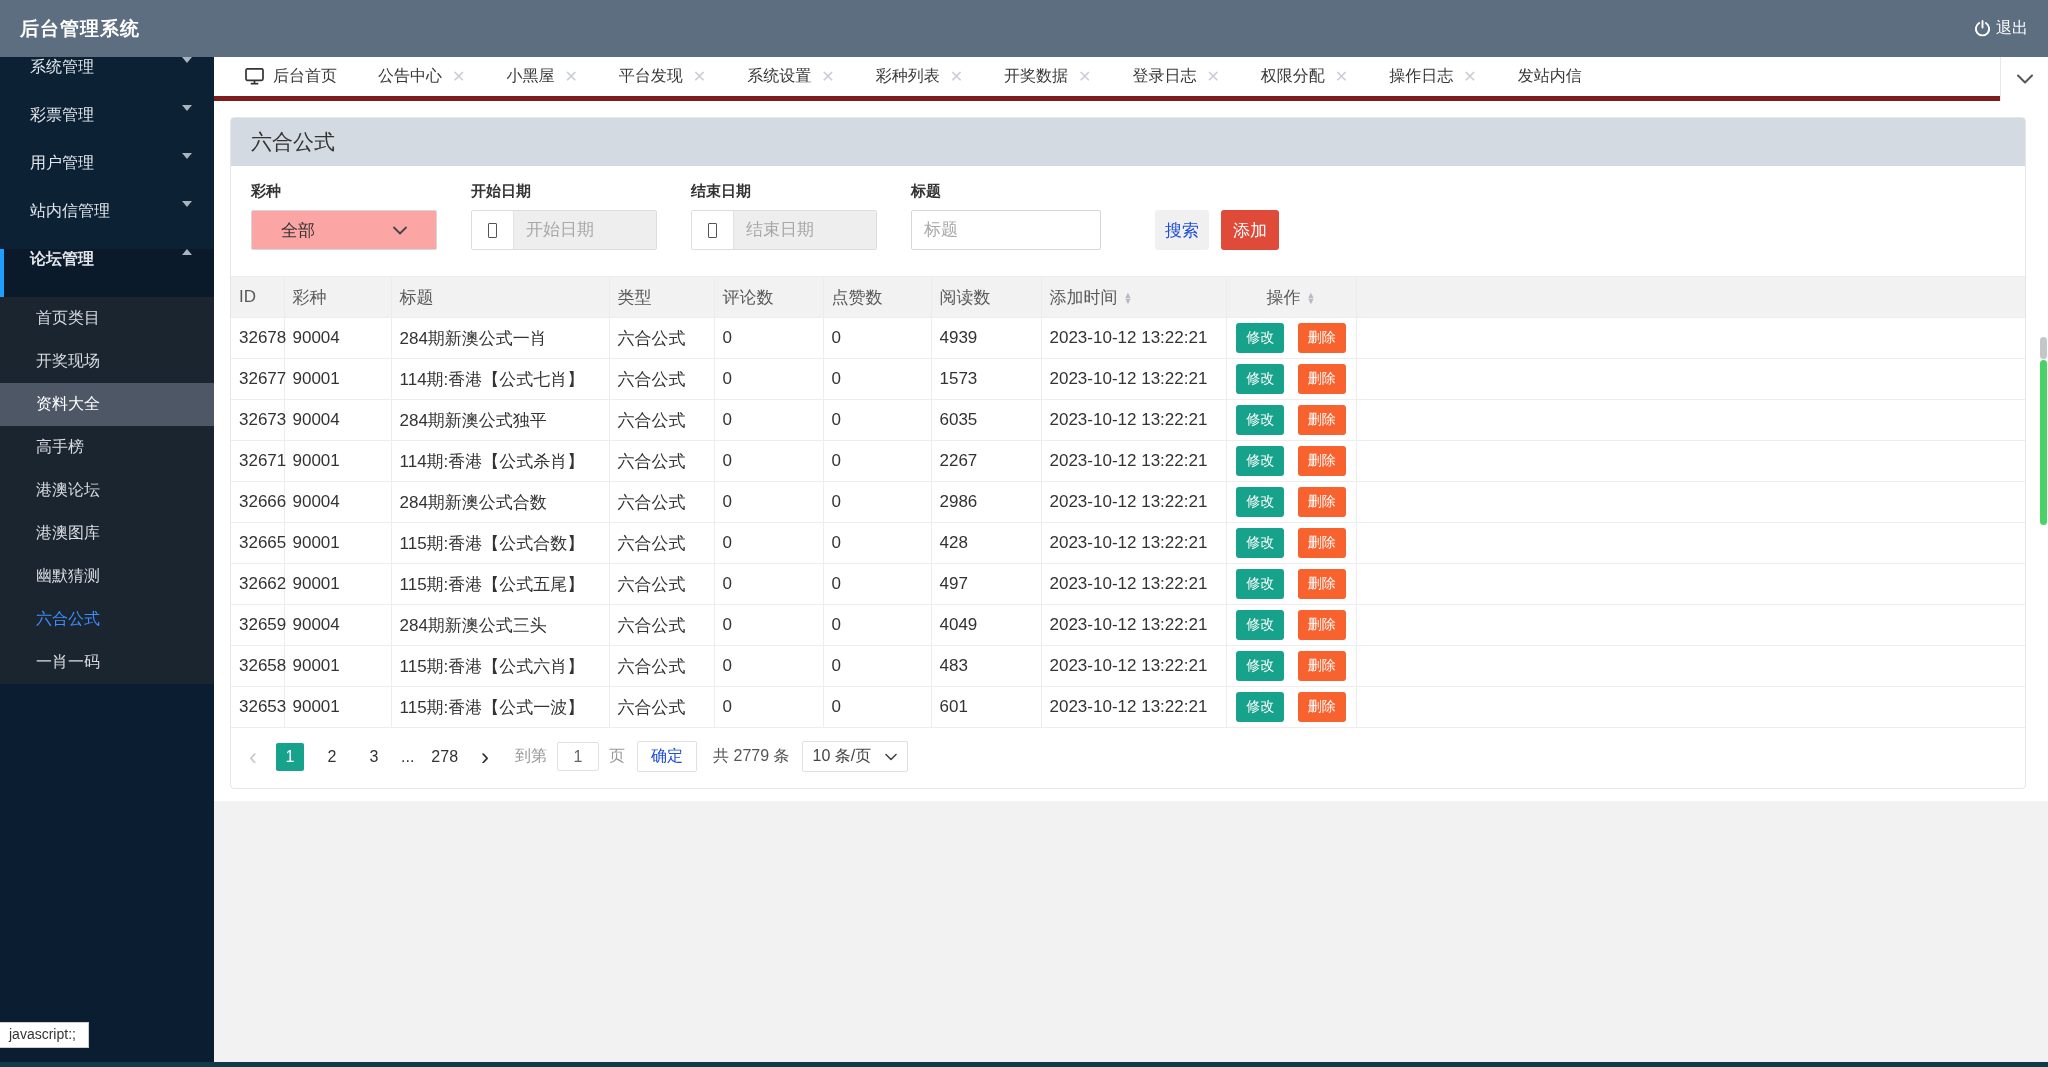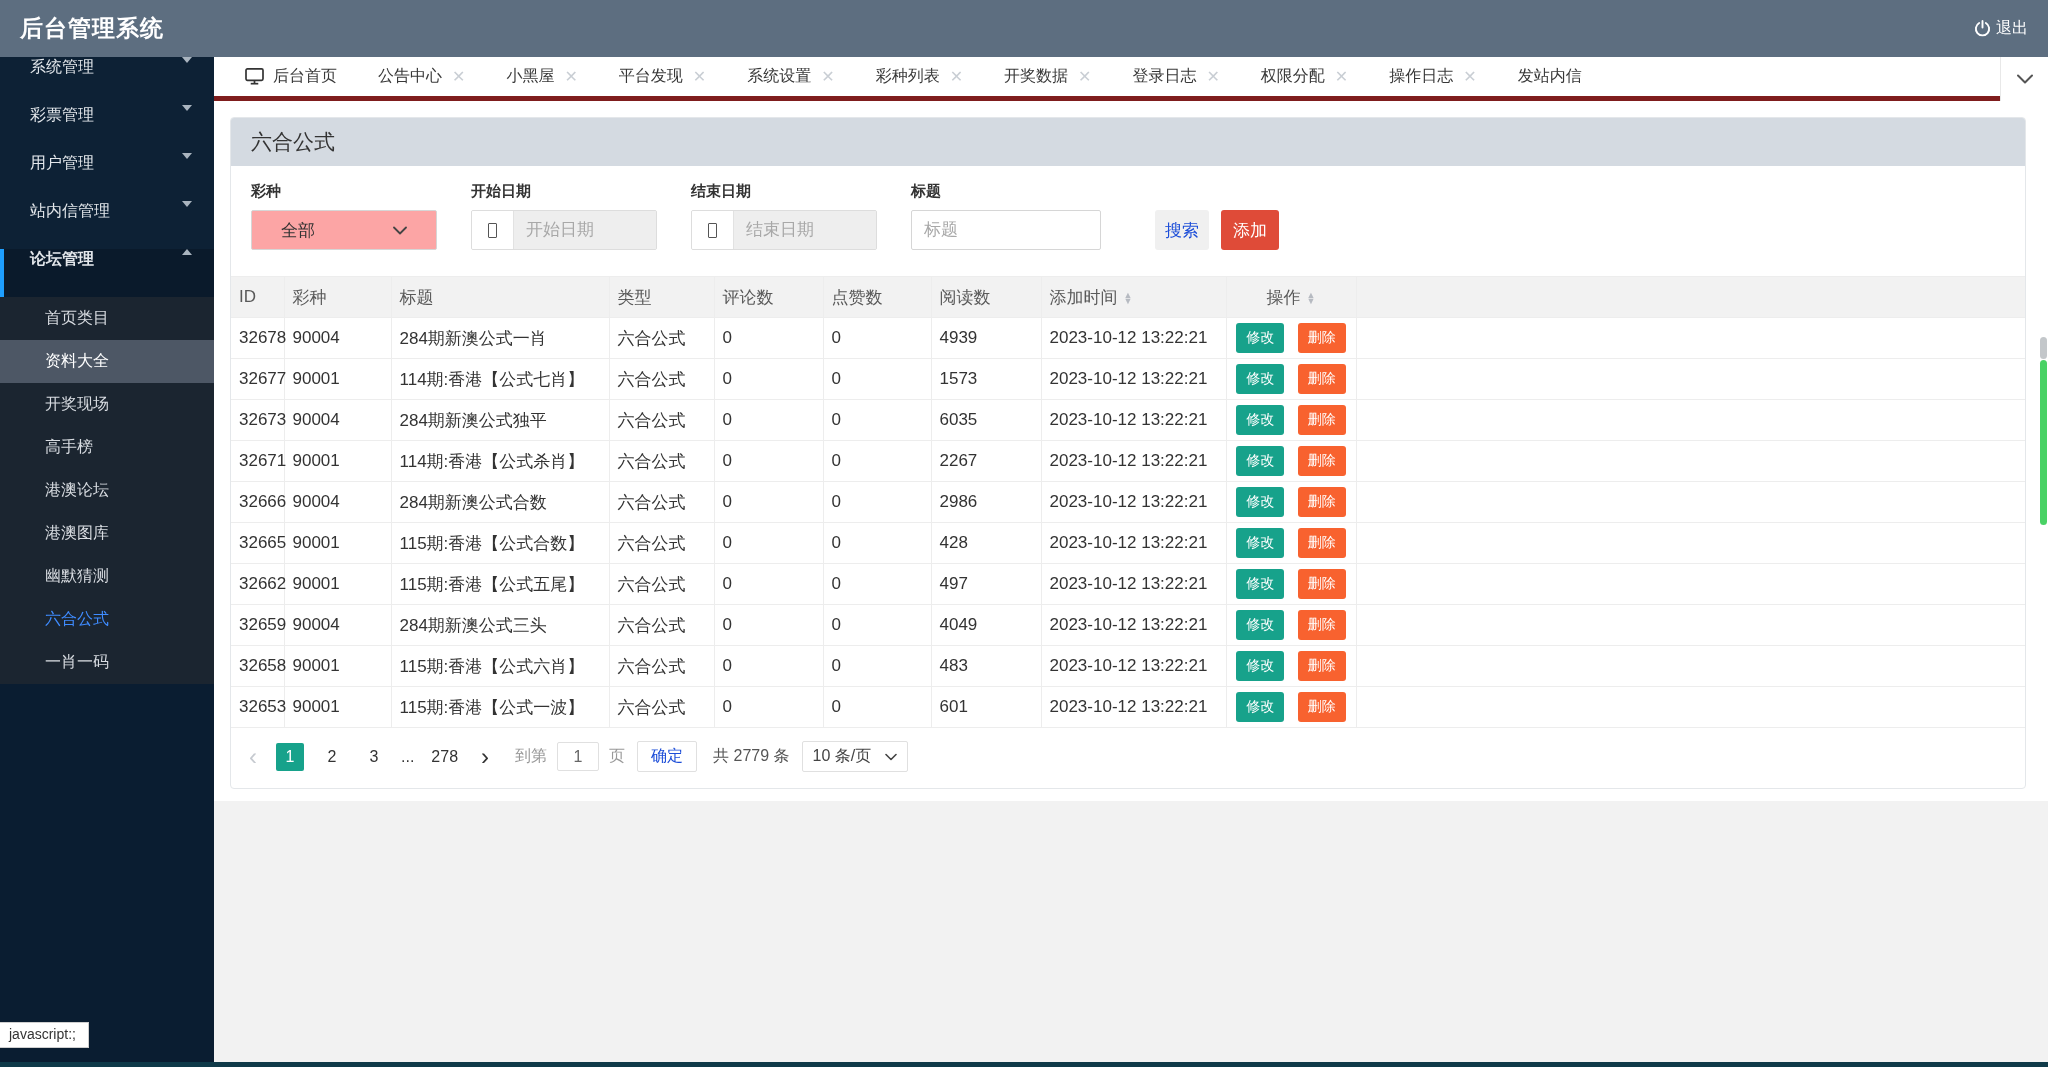--- a/index.html
+++ b/index.html
@@ -1,34 +1,34 @@
 <!DOCTYPE html>
 <html><head>
 <meta charset="utf-8">
 <style>
   * { margin:0; padding:0; box-sizing:border-box; }
   html,body { width:2048px; height:1067px; overflow:hidden; }
   body { font-family:"Liberation Sans","DejaVu Sans",sans-serif; background:#fff; position:relative; color:#333; }
 
   
   .topbar { height:57px; background:#5d6e80; display:flex; align-items:center; padding:0 20px; }
-  .topbar-title { color:#fff; font-size:23px; font-weight:bold; letter-spacing:1px; }
+  .topbar-title { color:#fff; font-size:19px; font-weight:bold; letter-spacing:1px; }
   .topbar-right { margin-left:auto; display:flex; align-items:center; gap:4px; color:#fff; font-size:16px; cursor:pointer; }
 
   
   .app { display:flex; height:1010px; }
 
   
   .sidebar { width:214px; background:#0d2135; flex:none; display:flex; flex-direction:column; }
   .side-item { height:48px; display:flex; align-items:flex-start; padding:0 22px 0 30px; color:#e3e7eb; font-size:16px; cursor:pointer; }
   .side-item.expanded { background:#0a1a2b; border-left:4px solid #1e9fff; padding-left:26px;font-weight:bold; }
   .caret-down { width:0; height:0; border-left:5px solid transparent; border-right:5px solid transparent; border-top:6px solid #a9b4bf; margin-left:auto; }
   .caret-up { width:0; height:0; border-left:5px solid transparent; border-right:5px solid transparent; border-bottom:6px solid #a9b4bf; margin-left:auto; }
   .submenu { background:#1b2530; }
-  .sub-item { height:43px; display:flex; align-items:center; padding-left:45px; color:#d8dce1; font-size:16px; cursor:pointer; }
+  .sub-item { height:43px; display:flex; align-items:center; padding-left:36px; color:#d8dce1; font-size:16px; cursor:pointer; }
   .sub-item.hovered { background:#4d5765; color:#fff; }
   .sub-item.active { color:#3f8cff; }
   .side-filler { flex:1; background:#0a1d31; }
 
   
   .main { flex:1; display:flex; flex-direction:column; background:#fff; position:relative; min-width:0; }
 
   
   .tabbar { height:44px; border-bottom:5px solid #7f1d1d; display:flex; align-items:center; padding-left:16px; position:relative; flex:none; }
   .tab { display:flex; align-items:center; margin:0 26px 0 15px; font-size:16px; color:#383838; white-space:nowrap; cursor:pointer; }
@@ -127,25 +127,25 @@
       <span class="caret-down"></span>
     </div>
     <div class="side-item expanded">
       <span>论坛管理</span>
       <span class="caret-up"></span>
     </div>
     <div class="submenu">
       <div class="sub-item">
           <span>首页类目</span>
         </div>
+      <div class="sub-item">
+          <span>开奖现场</span>
+        </div>
       <div class="sub-item hovered">
           <span>资料大全</span>
-        </div>
-      <div class="sub-item">
-          <span>开奖现场</span>
         </div>
       <div class="sub-item">
           <span>高手榜</span>
         </div>
       <div class="sub-item">
           <span>港澳论坛</span>
         </div>
       <div class="sub-item">
           <span>港澳图库</span>
         </div>

